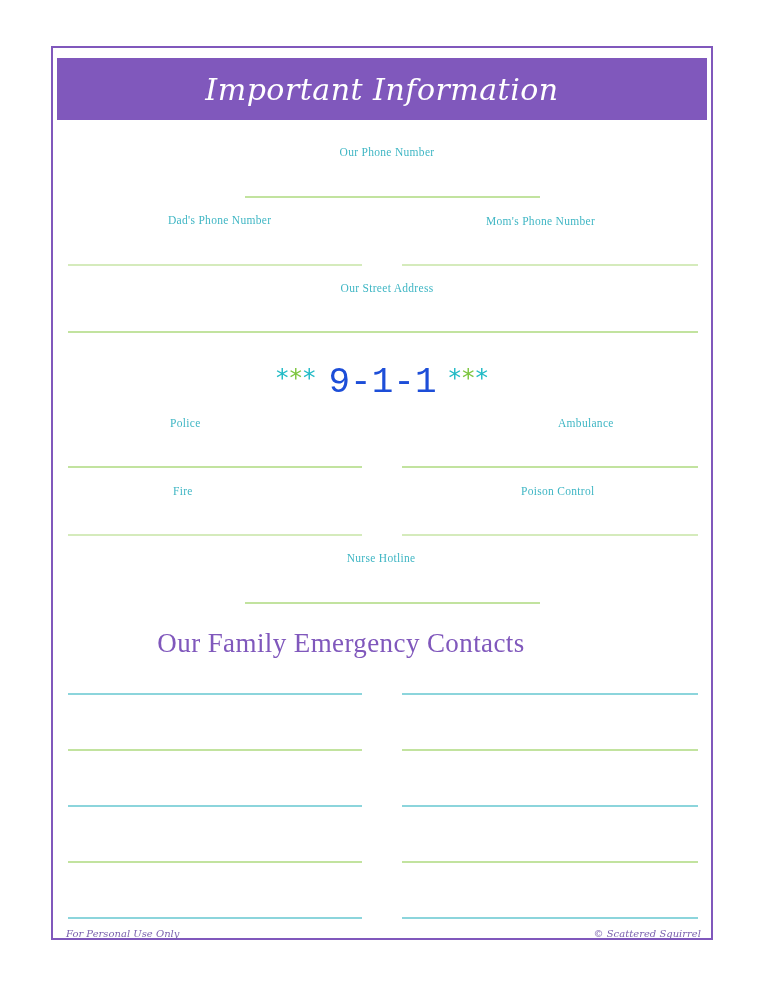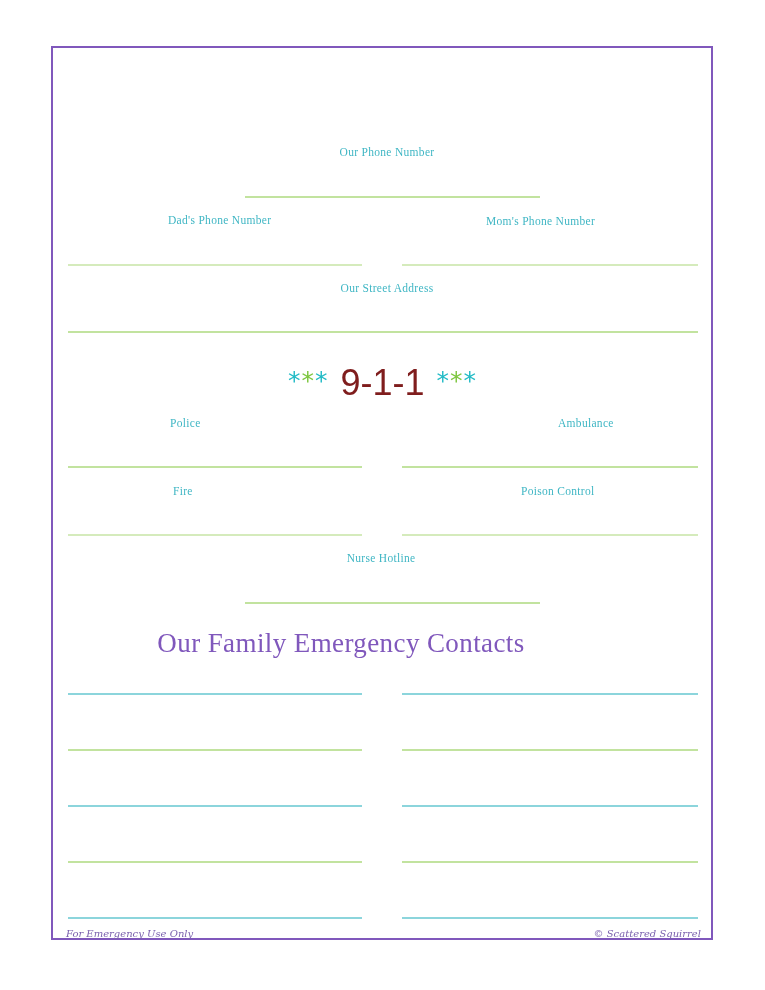--- a/index.html
+++ b/index.html
@@ -90,23 +90,23 @@
   }
   .stars {
     font-size: 25px;
     letter-spacing: 1px;
     vertical-align: 6px;
     font-family: "DejaVu Sans", sans-serif;
   }
   .star-teal  { color: #22BBC6; }
   .star-green { color: #7DC63F; }
   .nine-one-one {
-    color: #7f1d1d;
+    color: #1d4ed8;
     font-size: 36px;
-    font-family: Liberation Sans, sans-serif;
+    font-family: Liberation Mono, monospace;
     letter-spacing: 0px;
     padding: 0 12px;
   }
 
   
   .section-heading {
     position: absolute;
     left: 0;
     top: 628px;
     width: 682px;
@@ -130,20 +130,23 @@
   .footer-left  { left: 66px;  top: 928px; }
   .footer-right { right: 64px; top: 928px; margin-left: 40px; }
 </style>
 </head>
 <body>
 
 <div class="page">
 
   <div class="frame"></div>
 
+  <div class="banner">
+    <div class="banner-title">Important Information</div>
+  </div>
 
   <div class="field-label label-center" style="left:383px; top:146px;">Our Phone Number</div>
   <div class="rule green" style="left:245px; top:196px; width:295px;"></div>
 
   <div class="field-label" style="left:168px; top:214px;">Dad's Phone Number</div>
   <div class="rule green-light" style="left:68px; top:264px; width:294px;"></div>
 
   <div class="field-label" style="left:474px; top:215px;margin-left:12px;">Mom's Phone Number</div>
   <div class="rule green-light" style="left:402px; top:264px; width:296px;"></div>
 
@@ -176,16 +179,16 @@
   <div class="rule teal" style="left:68px; top:805px; width:294px;"></div>
   <div class="rule green" style="left:68px; top:861px; width:294px;"></div>
   <div class="rule teal" style="left:68px; top:917px; width:294px;"></div>
 
   <div class="rule teal" style="left:402px; top:693px; width:296px;"></div>
   <div class="rule green" style="left:402px; top:749px; width:296px;"></div>
   <div class="rule teal" style="left:402px; top:805px; width:296px;"></div>
   <div class="rule green" style="left:402px; top:861px; width:296px;"></div>
   <div class="rule teal" style="left:402px; top:917px; width:296px;"></div>
 
-  <div class="footer-left">For Emergency Use Only</div>
+  <div class="footer-left">For Personal Use Only</div>
   <div class="footer-right">© Scattered Squirrel</div>
 
 </div>
 
 </body></html>

